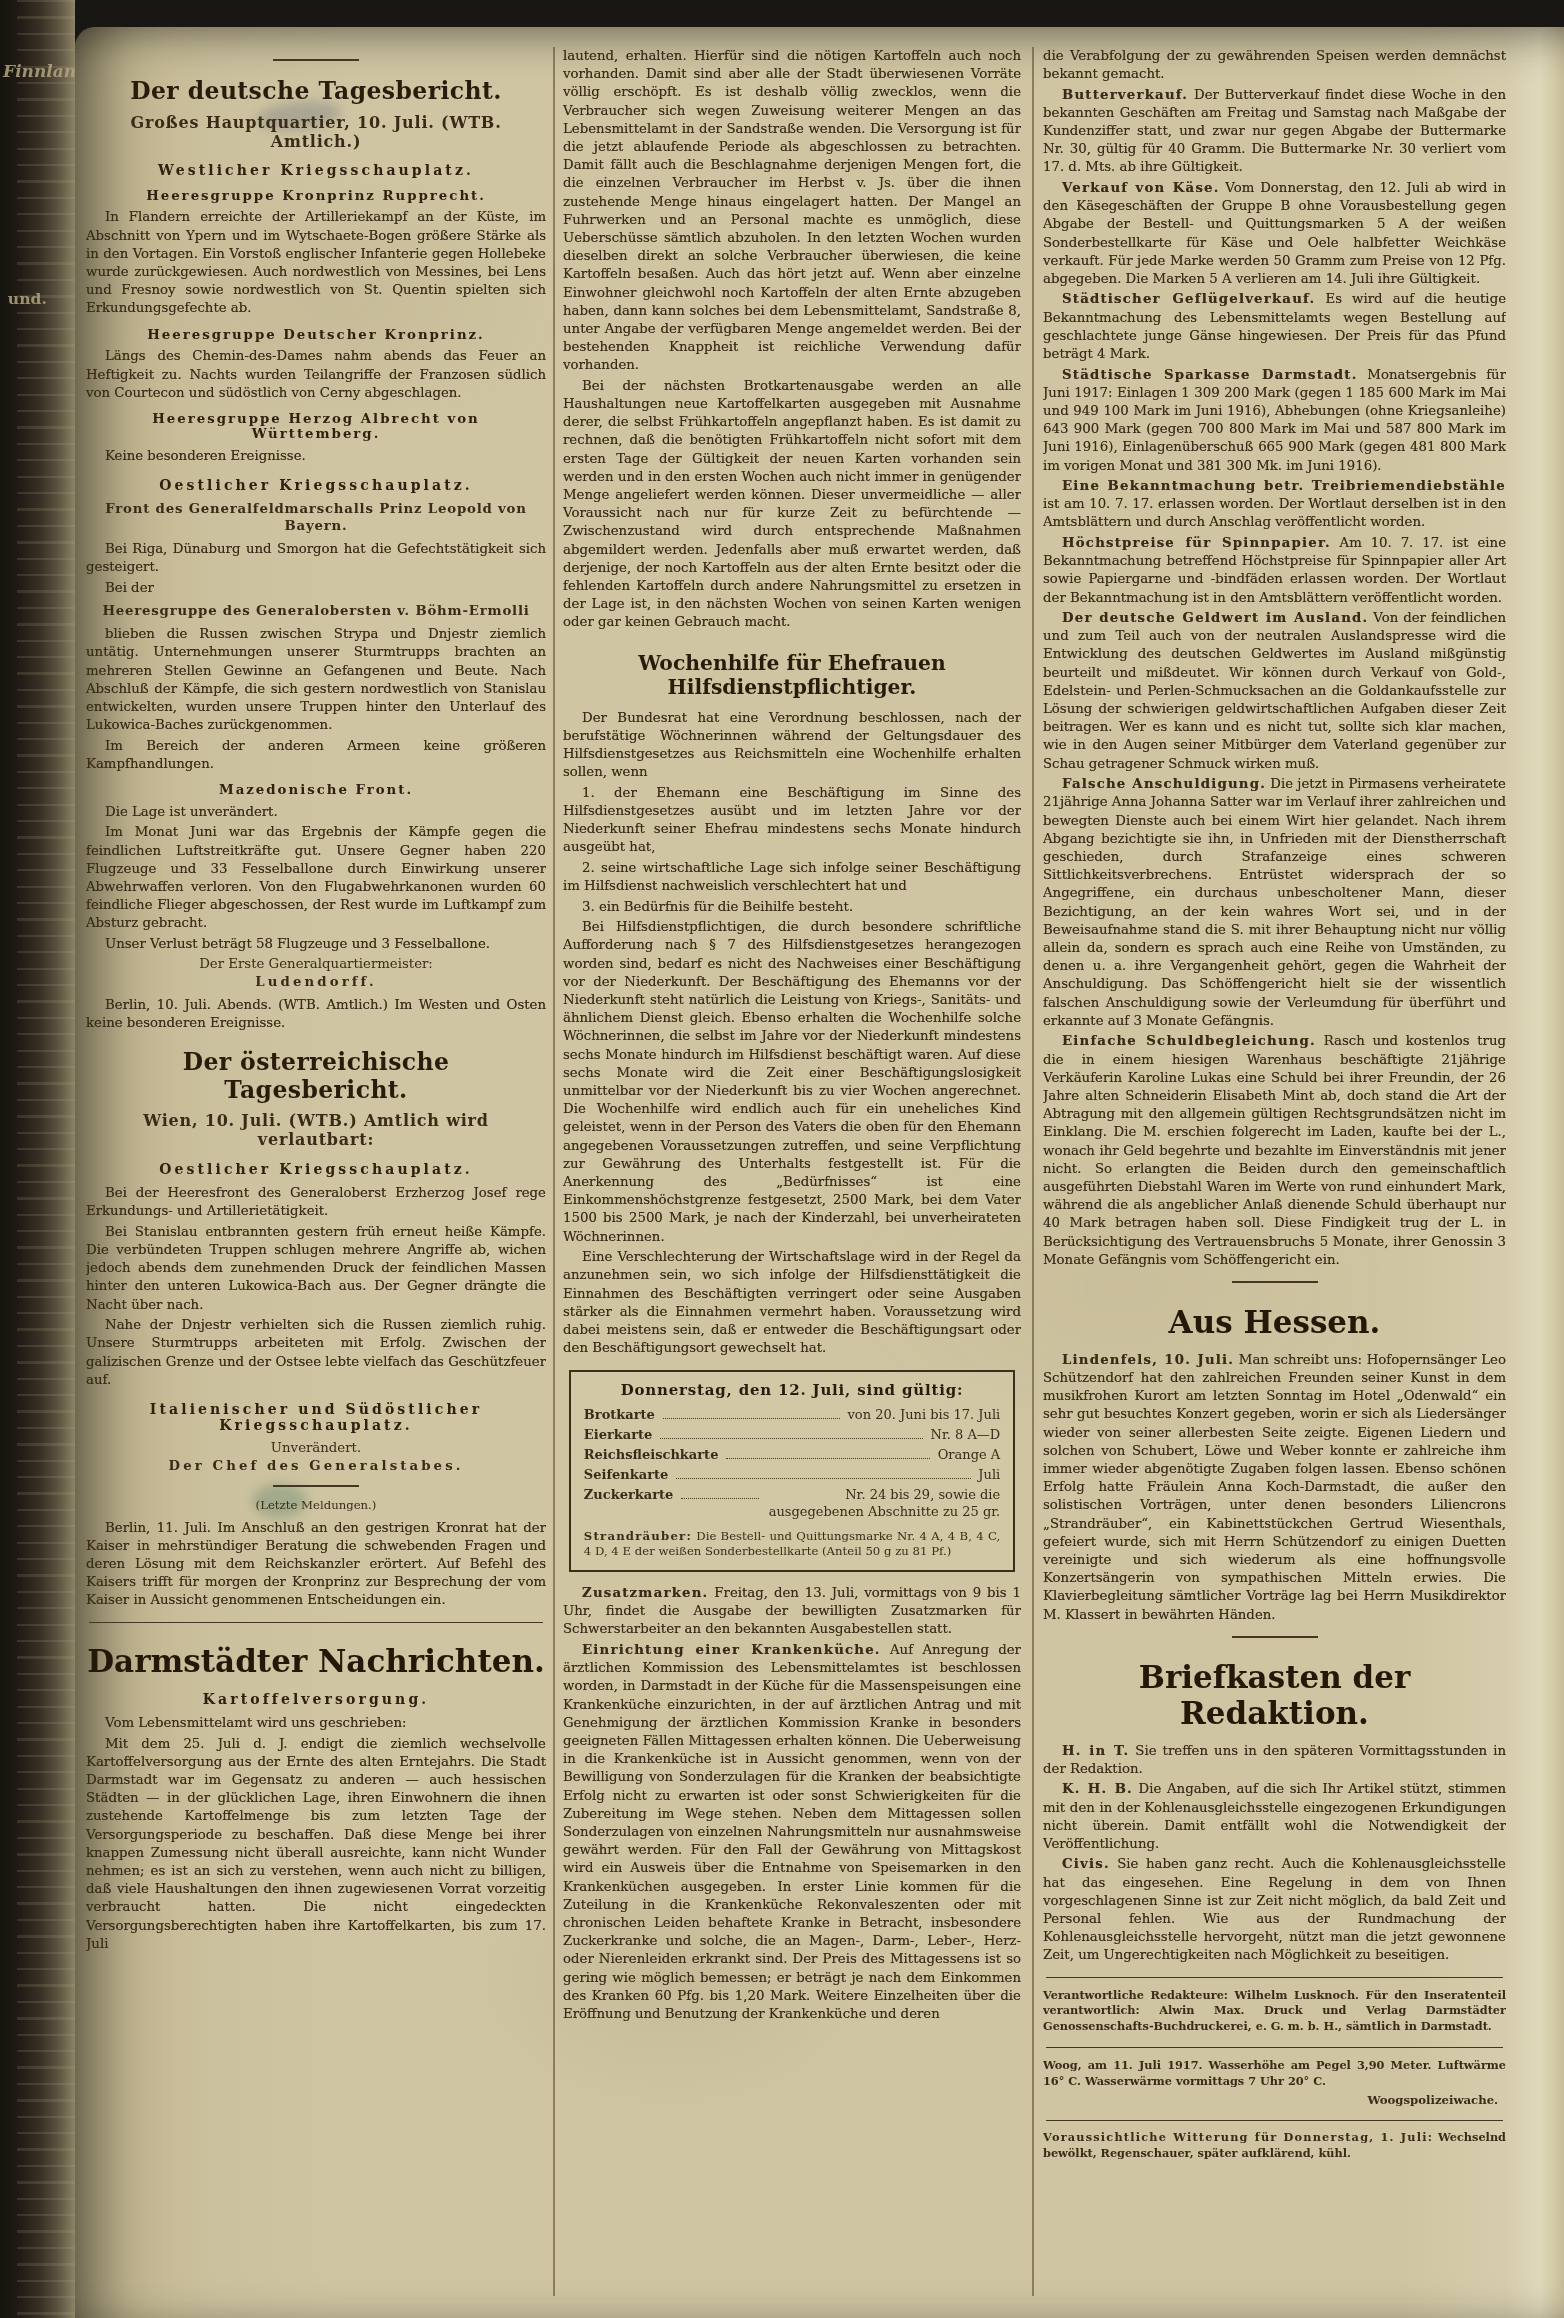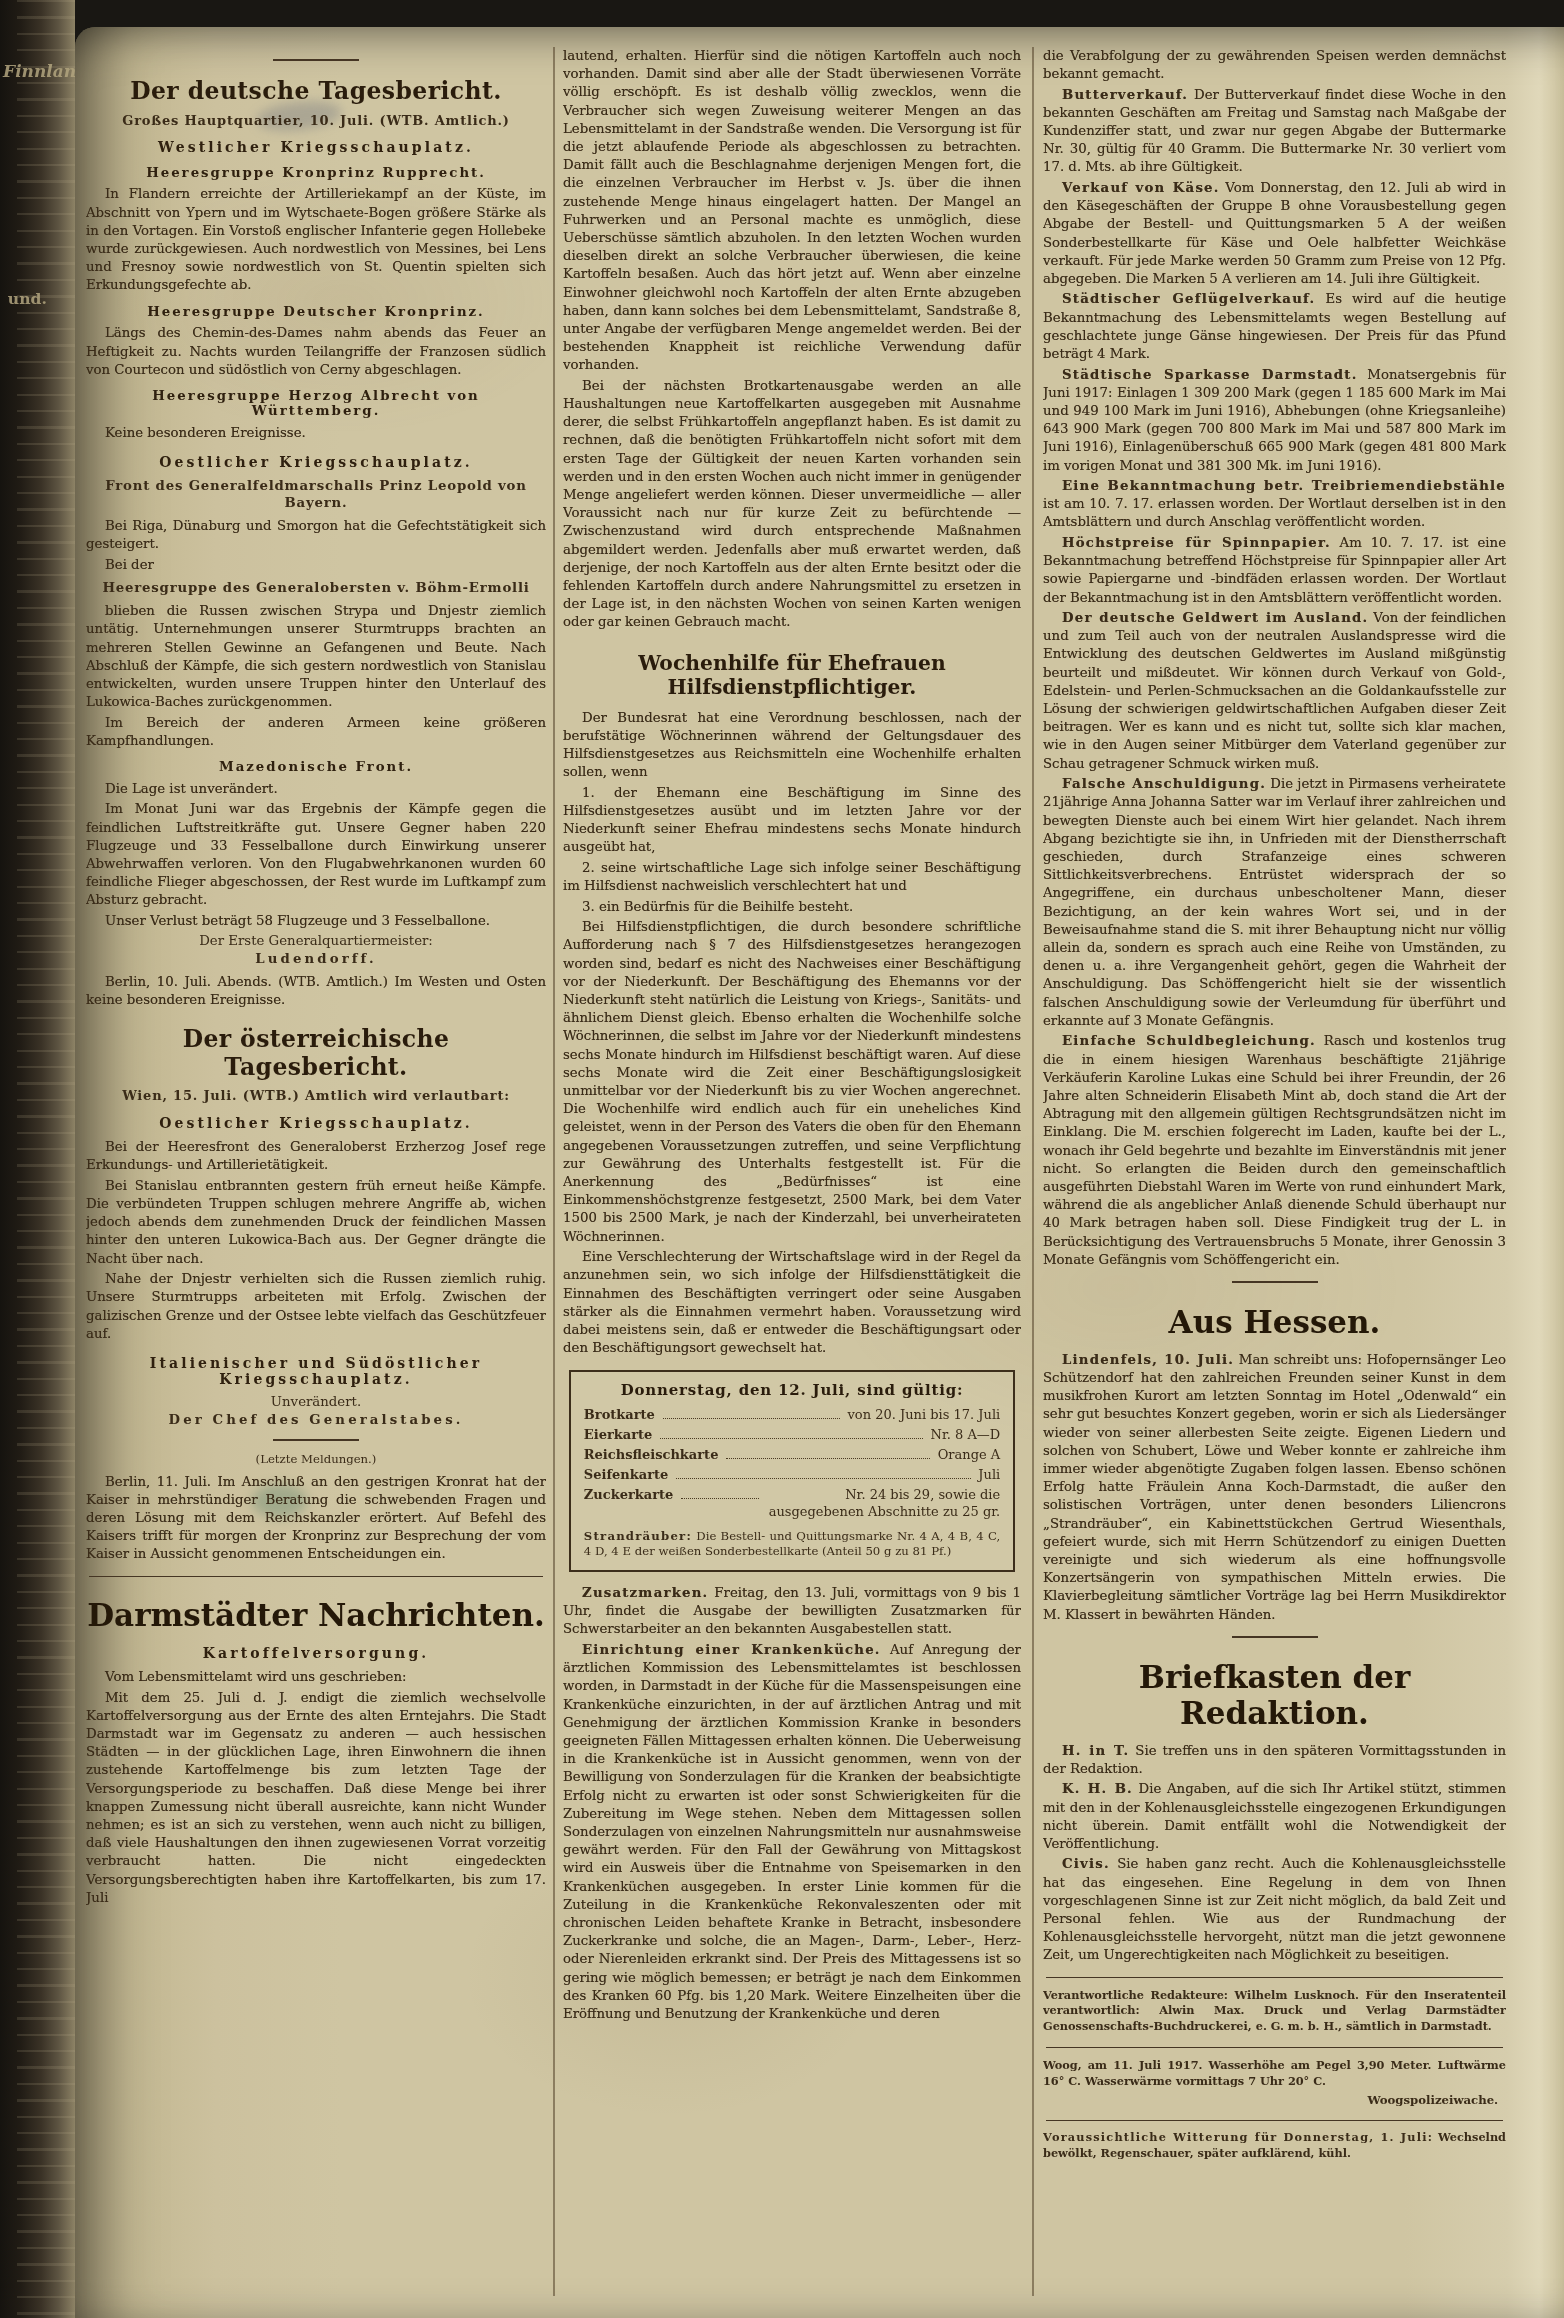--- a/index.html
+++ b/index.html
@@ -43,21 +43,21 @@
     text-shadow:0 0 0.4px rgba(48,34,16,.55);}
   .ind{text-indent:19px;}
   .h1{font-size:23.5px;font-weight:bold;text-align:center;margin:15.6px 4.7px 7.8px;color:#2a1c0c;letter-spacing:0.4px;}
   .h1b{font-size:20.3px;font-weight:bold;text-align:center;margin:19px 7.8px 9.4px;color:#2a1c0c;line-height:1.2;}
   .h2{font-size:14px;font-weight:bold;letter-spacing:3.1px;text-align:center;margin:11.7px 0 7px;color:#2f200f;}
   .h3{font-size:13.3px;font-weight:bold;letter-spacing:2px;text-align:center;margin:9.4px 0 5.5px;color:#2f200f;}
   .display{font-size:31px;font-weight:bold;text-align:center;margin:20.3px 0 11px;color:#241808;}
   .c{text-align:center;margin:3.1px 0;font-size:13.3px;}
   .cs{text-align:center;font-size:11.7px;margin:1.6px 0 6.3px;}
   .cb{text-align:center;font-weight:bold;margin:5.5px 4.7px;font-size:13.3px;letter-spacing:0.8px;line-height:1.3;}
-  .date{text-align:center;font-size:13px;letter-spacing:0.8px;margin:1.6px 0 7.8px;font-weight:bold;}
+  .date{text-align:center;font-size:16px;letter-spacing:0.8px;margin:1.6px 0 7.8px;font-weight:bold;}
   .sig{text-align:center;font-weight:bold;letter-spacing:3.1px;margin:3.1px 0 6.3px;font-size:13.3px;}
   .rule{width:86px;border-top:2.3px solid #453523;margin:12.5px auto 11px;}
   .rulef{border-top:1.6px solid #453523;margin:12.5px 3.1px 9.4px;}
   .small{font-size:11.3px;line-height:1.4;text-align:justify;margin:0 0 3.9px;font-weight:bold;color:#3a2b18;}
   .right{text-align:right;font-weight:bold;font-size:11.7px;margin:0 7.8px 3.1px 0;}
   .lead{font-weight:bold;letter-spacing:1.2px;}
   
   .box{border:2.3px solid #3c2e1b;margin:12.5px 6.3px;padding:9.4px 12.5px;background:rgba(255,250,230,.06);}
   .box-title{text-align:center;font-weight:bold;font-size:15px;letter-spacing:0.8px;margin-bottom:7.8px;color:#2a1c0c;}
   .box-row{display:flex;align-items:baseline;font-size:13px;margin:3.1px 0;}
@@ -101,21 +101,21 @@
       <p class="body ind">blieben die Russen zwischen Strypa und Dnjestr ziemlich untätig. Unternehmungen unserer Sturmtrupps brachten an mehreren Stellen Gewinne an Gefangenen und Beute. Nach Abschluß der Kämpfe, die sich gestern nordwestlich von Stanislau entwickelten, wurden unsere Truppen hinter den Unterlauf des Lukowica-Baches zurückgenommen.</p>
       <p class="body ind">Im Bereich der anderen Armeen keine größeren Kampfhandlungen.</p>
       <div class="h3">Mazedonische Front.</div>
       <p class="body ind">Die Lage ist unverändert.</p>
       <p class="body ind">Im Monat Juni war das Ergebnis der Kämpfe gegen die feindlichen Luftstreitkräfte gut. Unsere Gegner haben 220 Flugzeuge und 33 Fesselballone durch Einwirkung unserer Abwehrwaffen verloren. Von den Flugabwehrkanonen wurden 60 feindliche Flieger abgeschossen, der Rest wurde im Luftkampf zum Absturz gebracht.</p>
       <p class="body ind">Unser Verlust beträgt 58 Flugzeuge und 3 Fesselballone.</p>
       <div class="c">Der Erste Generalquartiermeister:</div>
       <div class="sig">Ludendorff.</div>
       <p class="body ind">Berlin, 10. Juli. Abends. (WTB. Amtlich.) Im Westen und Osten keine besonderen Ereignisse.</p>
       <div class="h1">Der österreichische Tagesbericht.</div>
-      <div class="date">Wien, 15. Juli. (WTB.) Amtlich wird verlautbart:</div>
+      <div class="date">Wien, 10. Juli. (WTB.) Amtlich wird verlautbart:</div>
       <div class="h2">Oestlicher Kriegsschauplatz.</div>
       <p class="body ind">Bei der Heeresfront des Generaloberst Erzherzog Josef rege Erkundungs- und Artillerietätigkeit.</p>
       <p class="body ind">Bei Stanislau entbrannten gestern früh erneut heiße Kämpfe. Die verbündeten Truppen schlugen mehrere Angriffe ab, wichen jedoch abends dem zunehmenden Druck der feindlichen Massen hinter den unteren Lukowica-Bach aus. Der Gegner drängte die Nacht über nach.</p>
       <p class="body ind">Nahe der Dnjestr verhielten sich die Russen ziemlich ruhig. Unsere Sturmtrupps arbeiteten mit Erfolg. Zwischen der galizischen Grenze und der Ostsee lebte vielfach das Geschützfeuer auf.</p>
       <div class="h2">Italienischer und Südöstlicher Kriegsschauplatz.</div>
       <div class="c">Unverändert.</div>
       <div class="sig">Der Chef des Generalstabes.</div>
       <div class="rule"></div>
       <div class="cs">(Letzte Meldungen.)</div>
       <p class="body ind">Berlin, 11. Juli. Im Anschluß an den gestrigen Kronrat hat der Kaiser in mehrstündiger Beratung die schwebenden Fragen und deren Lösung mit dem Reichskanzler erörtert. Auf Befehl des Kaisers trifft für morgen der Kronprinz zur Besprechung der vom Kaiser in Aussicht genommenen Entscheidungen ein.</p>

